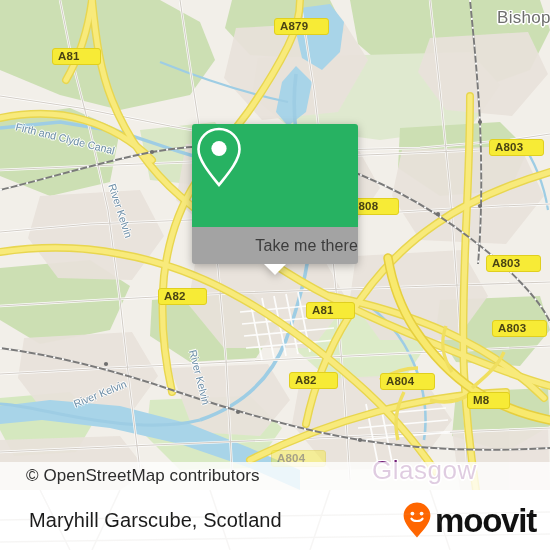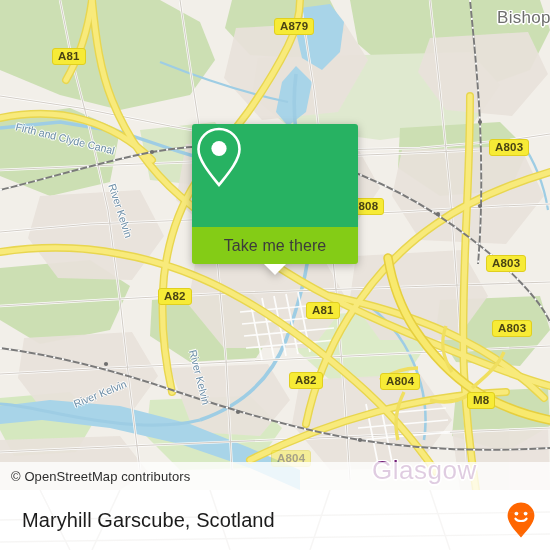--- a/index.html
+++ b/index.html
@@ -17,21 +17,21 @@
   
   .shield{
     position:absolute;
     background:#f7eb36;
     border:1.6px solid #e0cf1f;
     border-radius:3px;
     color:#4a4414;
     font-size:11.5px;
     font-weight:bold;
     letter-spacing:.2px;
-    padding:1px 5px 2px 5px;
+    padding:1px 20px 2px 5px;
     line-height:12px;
     text-align:center;
     white-space:nowrap;
     box-sizing:border-box;
   }
   .shield.faded{opacity:.45;}
 
   
   .place{
     position:absolute;
@@ -58,50 +58,50 @@
       0 -1.2px rgba(255,255,255,.9),0 1.2px rgba(255,255,255,.9);
   }
 
   
   .attribution{
     position:absolute;left:0;bottom:0;width:550px;height:28px;
     background:rgba(255,255,255,.78);
     display:flex;align-items:center;
   }
   .attribution span{
-    font-size:13px;color:#2e2e2e;padding-left:11px;letter-spacing:.1px;
+    font-size:17px;color:#2e2e2e;padding-left:26px;letter-spacing:.1px;
   }
 
   
   .popup{
     position:absolute;left:192px;top:124px;width:166px;
     filter:drop-shadow(0 2px 4px rgba(0,0,0,.28));
   }
   .popup-img{
     height:103px;background:#27b262;border-radius:3px 3px 0 0;
     display:flex;align-items:center;justify-content:center;
   }
   .popup-body{
-    height:37px;background:#84cc16;border-radius:0 0 3px 3px;
-    display:flex;align-items:center;justify-content:center;
+    height:37px;background:#a3a3a3;border-radius:0 0 3px 3px;
+    display:flex;align-items:center;justify-content:flex-end;
   }
   .popup-body span{font-size:16px;color:#3c3c3c;letter-spacing:.1px;}
   .popup-tail{
     position:absolute;left:50%;top:140px;margin-left:-11px;
     width:0;height:0;
     border-left:11px solid transparent;
     border-right:11px solid transparent;
     border-top:11px solid #ffffff;
   }
 
   
   .footer{
     position:absolute;left:0;top:490px;width:550px;height:60px;
     background:#ffffff;display:flex;align-items:center;
-    justify-content:space-between;box-sizing:border-box;padding:0 14px 0 22px;
+    justify-content:space-between;box-sizing:border-box;padding:0 14px 0 29px;
     overflow:hidden;
   }
   .footer-title{font-size:20px;color:#1a1a1a;letter-spacing:.1px;white-space:nowrap;}
   .brand{display:flex;align-items:center;gap:3px;}
   .brand-word{font-size:33px;font-weight:bold;color:#111111;letter-spacing:-1.2px;line-height:33px;}
   .footer-watermark{
     position:absolute;left:0;top:0;width:550px;height:60px;opacity:.12;pointer-events:none;
   }
 </style>
 </head>
@@ -321,16 +321,17 @@
       </g>
     </svg>
     <div class="footer-title">Maryhill Garscube, Scotland</div>
     <div class="brand">
       <svg width="30" height="38" viewBox="0 0 30 38">
         <path d="M15 1.5 C7.6 1.5 1.6 7.4 1.6 14.7 C1.6 22.6 11 31.4 15 36.5 C19 31.4 28.4 22.6 28.4 14.7 C28.4 7.4 22.4 1.5 15 1.5 Z" fill="#ff6600"></path>
         <circle cx="10.4" cy="12.6" r="1.9" fill="#ffffff"></circle>
         <circle cx="19.6" cy="12.6" r="1.9" fill="#ffffff"></circle>
         <path d="M9.4 17.6 C11.3 20.8 18.7 20.8 20.6 17.6" fill="none" stroke="#ffffff" stroke-width="2.1" stroke-linecap="round"></path>
       </svg>
+      <div class="brand-word">moovit</div>
     </div>
   </div>
 
 </div>
 
 </body></html>

